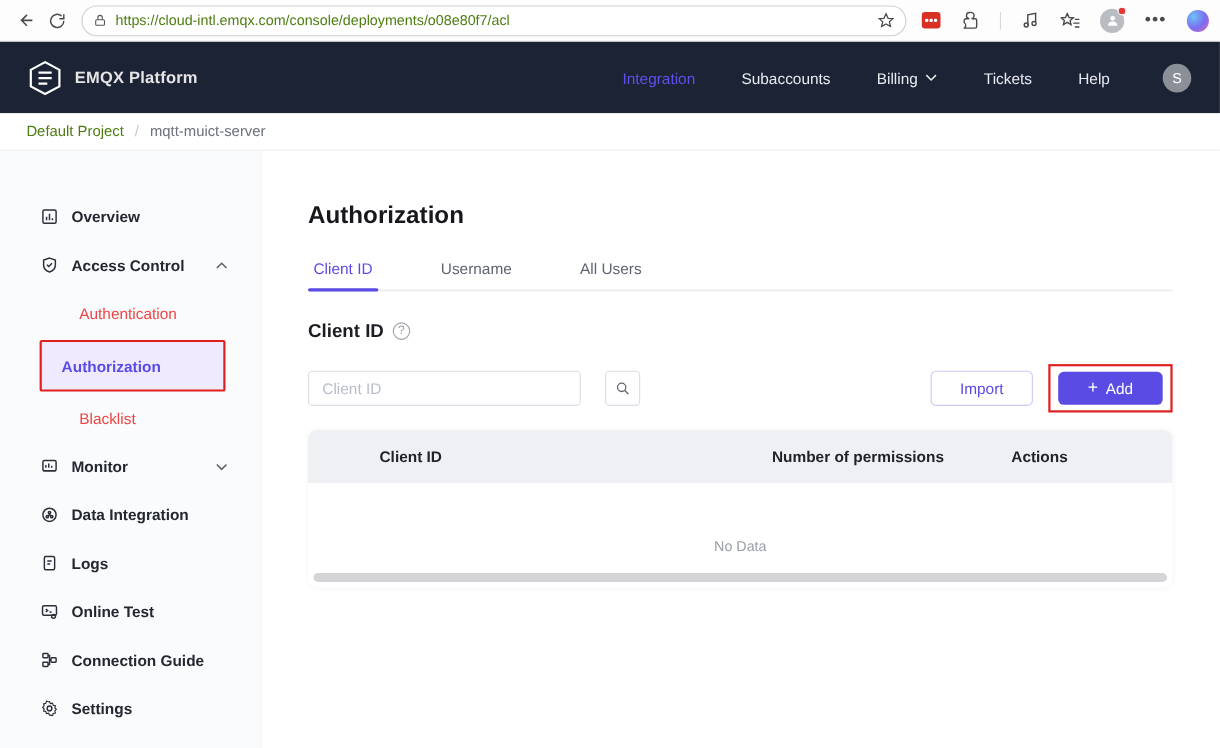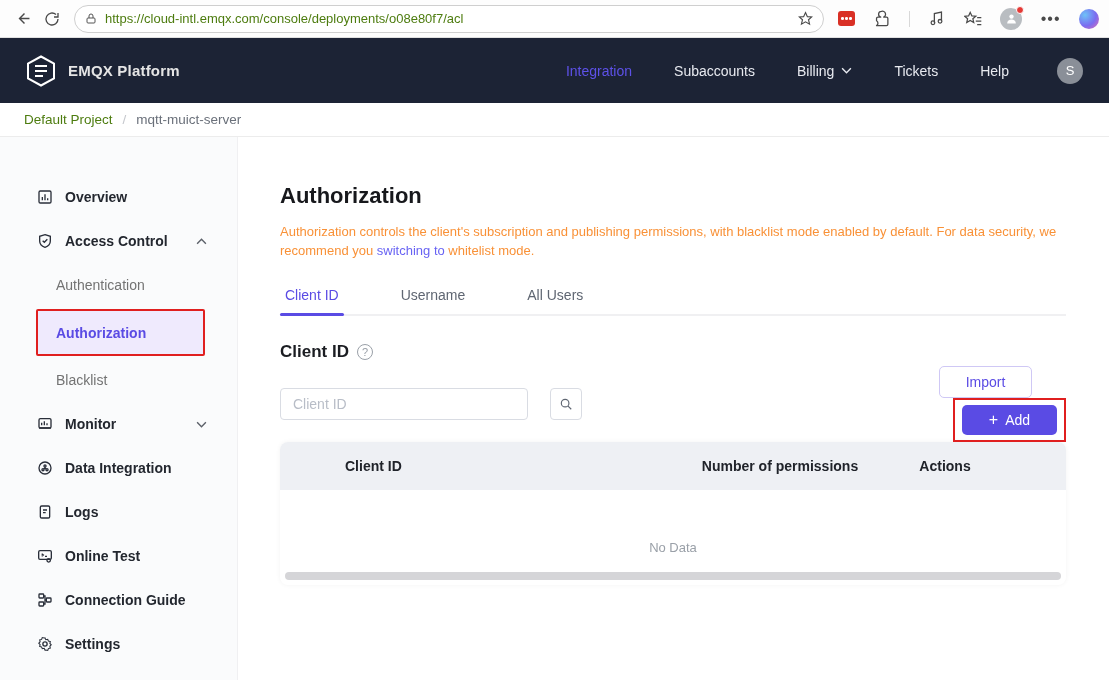--- a/index.html
+++ b/index.html
@@ -36,21 +36,21 @@
 
   
   .body-row { display:flex; height:543px; }
   .sidebar { width:238px; background:#fafbfc; border-right:1px solid #f0f0f2; padding-top:40px; flex:0 0 238px; }
   .main { flex:1; background:#fff; padding:46px 43px 0 42px; }
 
   
   .side-item { height:40px; margin-bottom:4px; display:flex; align-items:center; padding-left:36px; cursor:pointer; color:#23272f; font-size:14px; font-weight:600; }
   .side-item .lbl { margin-left:12px; }
   .side-item .chev { margin-left:auto; margin-right:30px; color:#5b6069; display:flex; }
-  .side-child { height:40px; margin-bottom:4px; display:flex; align-items:center; padding-left:56px; cursor:pointer; color:#737373; font-size:14px; }
+  .side-child { height:40px; margin-bottom:4px; display:flex; align-items:center; padding-left:72px; cursor:pointer; color:#ef4444; font-size:14px; }
   .side-child.boxed { margin-left:36px; margin-right:32px; padding-left:18px; height:47px; background:#efeafd; border:2px solid #e01f1f; border-radius:2px; color:#5a4be4; font-weight:600; }
   .sicon { width:17px; height:17px; color:#2a2f3a; display:flex; align-items:center; justify-content:center; flex:0 0 17px; }
 
   
   .page-title { font-size:22px; font-weight:700; color:#17181c; }
   .notice { margin-top:13px; font-size:13px; line-height:19px; color:#f99137; max-width:786px; }
   .notice a { color:#6863f3; text-decoration:none; cursor:pointer; }
 
   .tabs { margin-top:27px; display:flex; border-bottom:2px solid #f0f0f2; }
   .tab { padding:0 5px 11px 5px; margin-right:52px; font-size:14px; color:#5f6672; cursor:pointer; position:relative; }
@@ -58,21 +58,21 @@
   .tab.active::after { content:""; position:absolute; left:0; right:0; bottom:-2px; height:3px; background:#5a4be4; border-radius:2px; }
 
   .section-row { margin-top:26px; display:flex; align-items:center; gap:8px; }
   .section-title { font-size:17px; font-weight:700; color:#1b1d22; }
   .help-circle { width:16px; height:16px; border:1px solid #9aa0a8; border-radius:50%; color:#9aa0a8; font-size:11px; display:flex; align-items:center; justify-content:center; cursor:pointer; }
 
   .controls { margin-top:20px; display:flex; align-items:center; height:44px; }
   .search-input { width:248px; height:32px; border:1px solid #d9dce3; border-radius:4px; padding:0 12px; font-size:14px; color:#333; outline:none; font-family:"Liberation Sans",sans-serif; }
   .search-input::placeholder { color:#b8bdc7; }
   .search-btn { width:32px; height:32px; margin-left:22px; background:#fff; border:1px solid #d9dce3; border-radius:4px; display:flex; align-items:center; justify-content:center; cursor:pointer; color:#5f6672; }
-  .right-btns { margin-left:auto; display:flex; align-items:flex-start;flex-direction:column; }
+  .right-btns { margin-left:auto; display:flex; align-items:center; }
   .btn-import { width:93px; height:32px; background:#fff; border:1px solid #cfc8f5; border-radius:5px; color:#5a4be4; font-size:14px; cursor:pointer; font-family:"Liberation Sans",sans-serif; }
   .add-box { margin-left:14px; border:2px solid #e01f1f; padding:5px 7px; display:flex; }
   .btn-add { width:95px; height:30px; background:#5a4be4; border:none; border-radius:5px; color:#fff; font-size:14px; cursor:pointer; display:flex; align-items:center; justify-content:center; gap:7px; font-family:"Liberation Sans",sans-serif; }
   .plus { font-size:16px; font-weight:400; line-height:1; }
 
   .table { margin-top:16px; width:786px; border-radius:8px; overflow:hidden; box-shadow:0 0 5px rgba(0,0,0,.05); background:#fff; }
   .thead { display:flex; align-items:center; height:48px; background:#eef0f4; font-size:14px; font-weight:700; color:#20232a; }
   .th-client { flex:1; padding-left:65px; text-align:left; }
   .th-perms { width:240px; text-align:center; }
   .th-actions { width:90px; text-align:center; }
@@ -279,23 +279,20 @@
             <path d="M12 2.8l1.2 2.7 2.9-.6 1 2.8 2.9.7-.7 2.8 2 2.1-2 2.1.7 2.8-2.9.7-1 2.8-2.9-.6L12 21.2l-1.2-2.7-2.9.6-1-2.8-2.9-.7.7-2.8-2-2.1 2-2.1-.7-2.8 2.9-.7 1-2.8 2.9.6z" stroke-width="1.6"></path>
           </svg>
       </span>
       <span class="lbl">Settings</span>
     </div>
   </div>
 
   <div class="main">
     <div class="page-title">Authorization</div>
 
-    <div class="notice">
-      <span>Authorization controls the client's subscription and publishing permissions, with blacklist mode enabled by default. For data security, we recommend you </span><a>switching to</a><span> whitelist mode.</span>
-    </div>
 
     <div class="tabs">
       <span class="tab active">Client ID</span>
       <span class="tab">Username</span>
       <span class="tab">All Users</span>
     </div>
 
     <div class="section-row">
       <span class="section-title">Client ID</span>
       <span class="help-circle">?</span>

